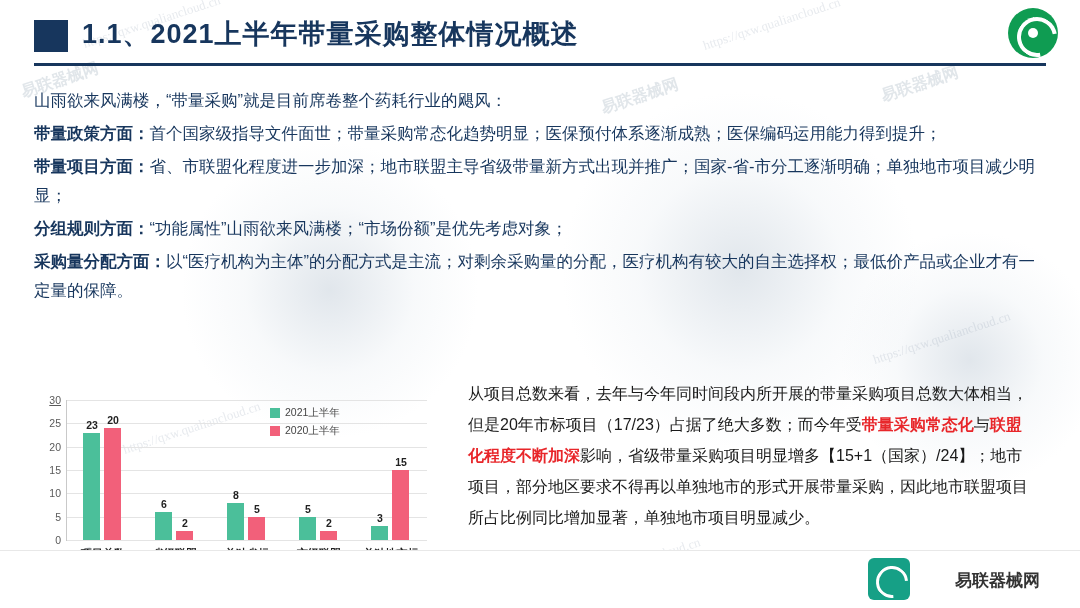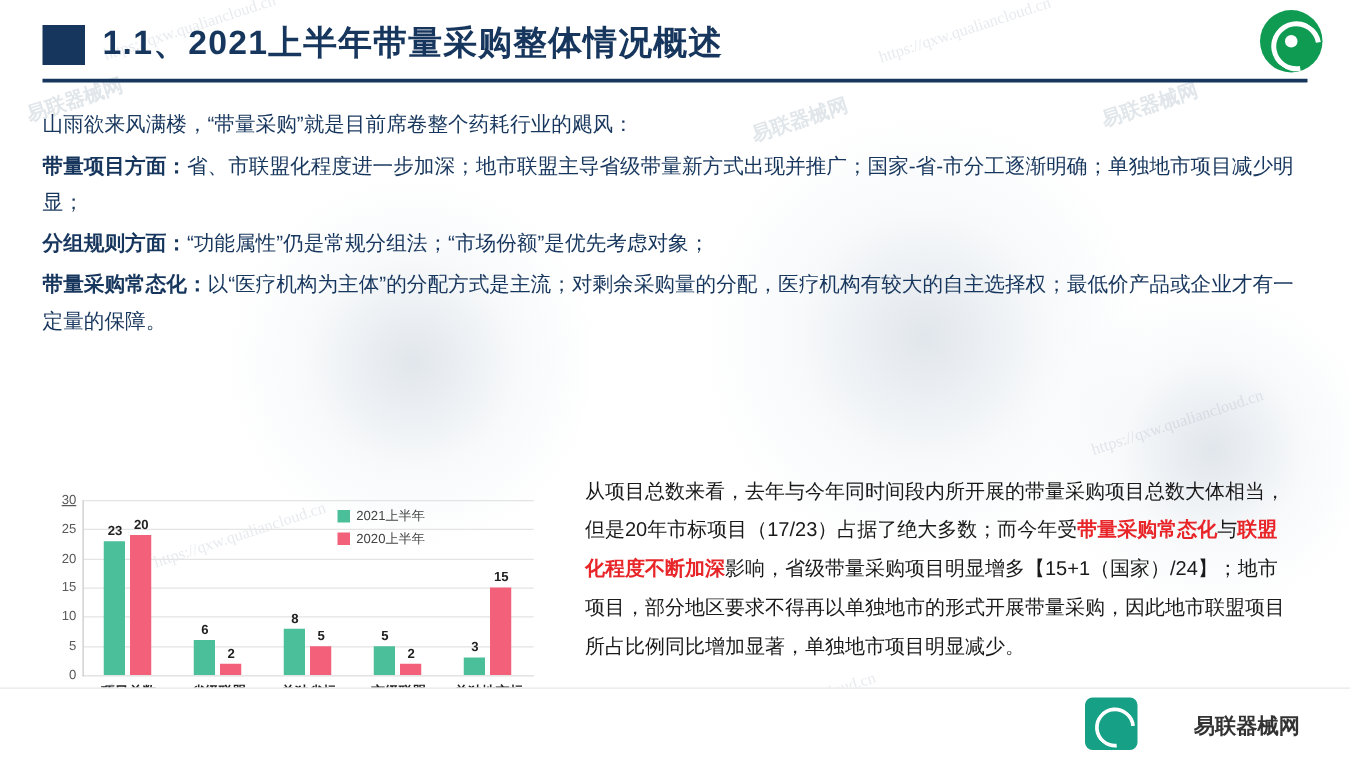--- a/index.html
+++ b/index.html
@@ -142,27 +142,30 @@
     <div class="leaf"></div>
     <div class="dot"></div>
   </div>
 </div>
 
 <div class="content">
   <p class="line">
     <span class="lead"></span><span>山雨欲来风满楼，“带量采购”就是目前席卷整个药耗行业的飓风：</span>
   </p>
   <p class="line">
+    <span class="lead">带量政策方面：</span><span>首个国家级指导文件面世；带量采购常态化趋势明显；医保预付体系逐渐成熟；医保编码运用能力得到提升；</span>
+  </p>
+  <p class="line">
     <span class="lead">带量项目方面：</span><span>省、市联盟化程度进一步加深；地市联盟主导省级带量新方式出现并推广；国家-省-市分工逐渐明确；单独地市项目减少明显；</span>
   </p>
   <p class="line">
-    <span class="lead">分组规则方面：</span><span>“功能属性”仍是常规分组法；“市场份额”是优先考虑对象；</span>
-  </p>
-  <p class="line">
-    <span class="lead">带量采购常态化：</span><span>以“医疗机构为主体”的分配方式是主流；对剩余采购量的分配，医疗机构有较大的自主选择权；最低价产品或企业才有一定量的保障。</span>
+    <span class="lead">分组规则方面：</span><span>“功能属性”山雨欲来风满楼；“市场份额”是优先考虑对象；</span>
+  </p>
+  <p class="line">
+    <span class="lead">采购量分配方面：</span><span>以“医疗机构为主体”的分配方式是主流；对剩余采购量的分配，医疗机构有较大的自主选择权；最低价产品或企业才有一定量的保障。</span>
   </p>
 </div>
 
 <div class="chart-panel">
   <div class="plot" id="plot">
       <div class="gridline" style="top: 140px;"></div>
       <div class="ytick" style="top: 140px;">0</div>
       <div class="gridline" style="top: 116.667px;"></div>
       <div class="ytick" style="top: 116.667px;">5</div>
       <div class="gridline" style="top: 93.3333px;"></div>

